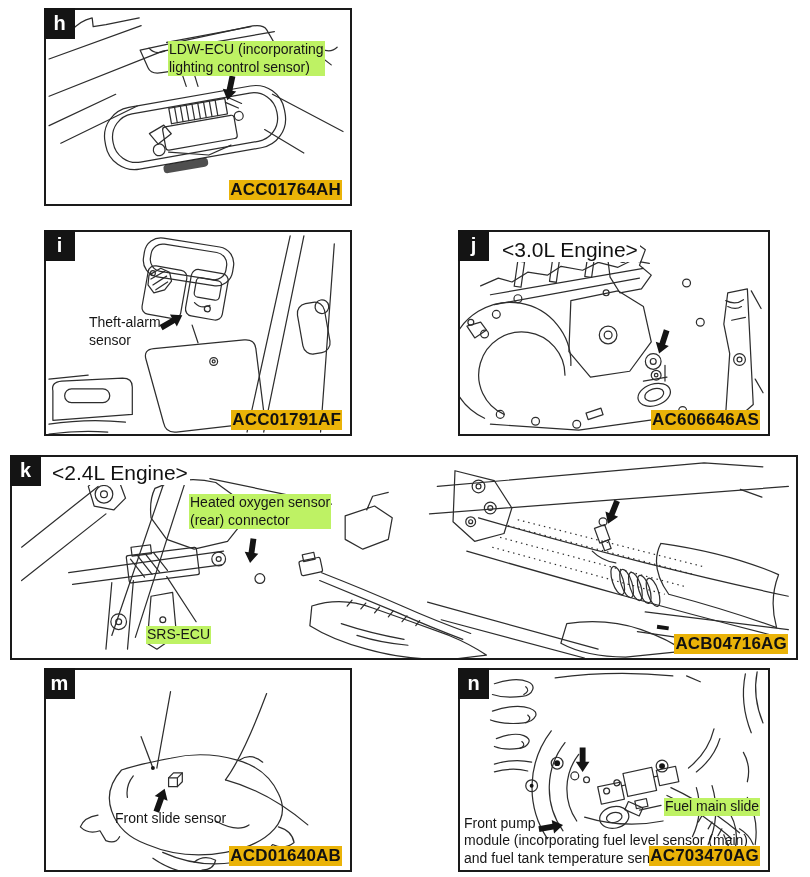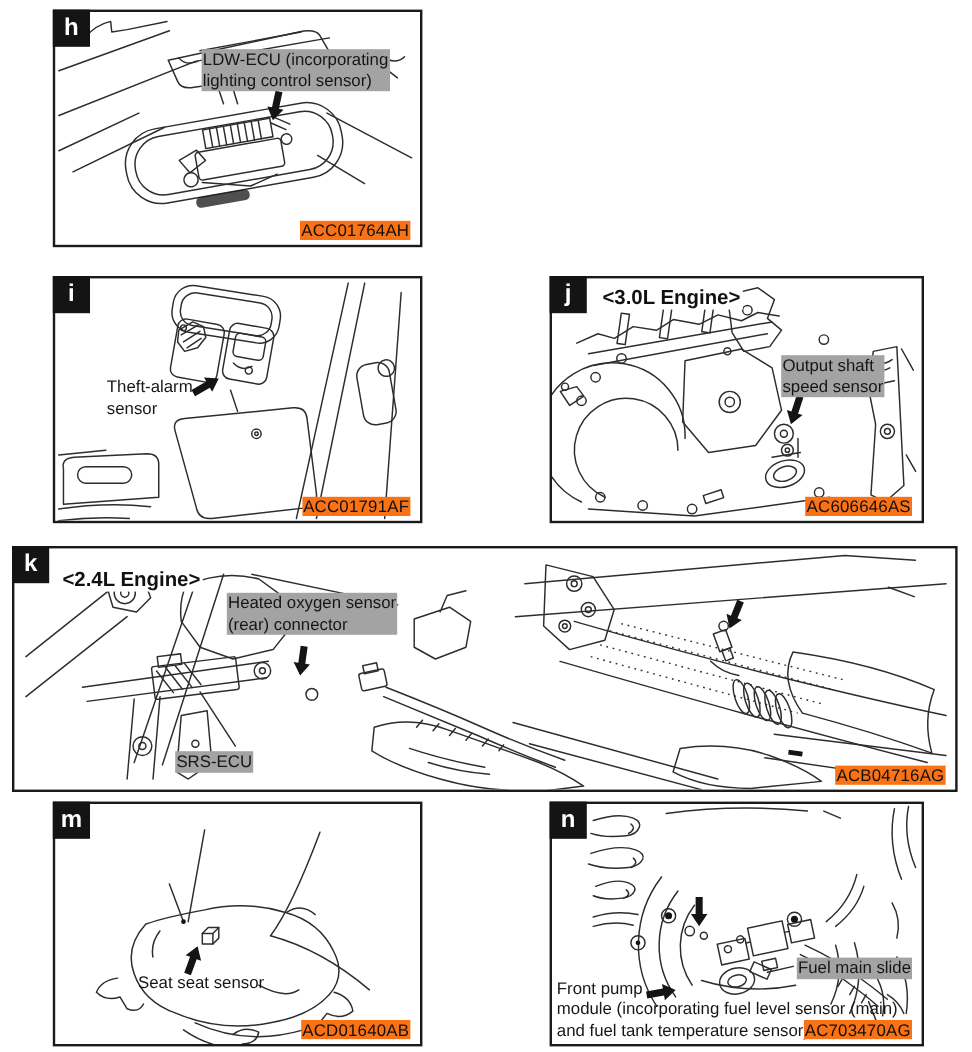--- a/index.html
+++ b/index.html
@@ -5,27 +5,27 @@
   html,body{margin:0;padding:0;background:#fff;}
   .page{position:relative;width:810px;height:877px;background:#ffffff;
         font-family:"Liberation Sans",sans-serif;overflow:hidden;}
   .panel{position:absolute;border:2px solid #1a1a1a;background:#fff;box-sizing:border-box;}
   .art{position:absolute;left:0;top:0;width:100%;height:100%;z-index:0;}
   .s{fill:none;stroke:#2d2d2d;stroke-width:1.25;stroke-linecap:round;stroke-linejoin:round;}
   .sd{fill:none;stroke:#2d2d2d;stroke-width:1.2;stroke-dasharray:1.5 4;}
   .f{fill:#141414;stroke:none;}
   .tag{position:absolute;left:-2px;top:-2px;width:31px;height:31px;background:#141414;color:#fff;
        font-weight:700;font-size:20px;display:flex;align-items:center;justify-content:center;z-index:4;}
-  .hdr{position:absolute;font-weight:700;font-size:17px;color:#111;white-space:nowrap;z-index:3;
+  .hdr{position:absolute;font-weight:400;font-size:21px;color:#111;white-space:nowrap;z-index:3;
        background:#fff;padding:0 2px;}
   .callout{position:absolute;font-size:14px;line-height:17.5px;color:#161616;white-space:pre-line;
-       z-index:2;background:#a3a3a3;padding:0 1px;}
+       z-index:2;background:#bef264;padding:0 1px;}
   .nobg{background:transparent;}
-  .code{position:absolute;right:8px;bottom:4px;font-weight:400;font-size:14px;color:#111;
-       z-index:2;background:#f97316;padding:0 1px;letter-spacing:.2px;}
+  .code{position:absolute;right:8px;bottom:4px;font-weight:700;font-size:17px;color:#111;
+       z-index:2;background:#eab308;padding:0 1px;letter-spacing:.2px;}
 </style>
 </head>
 <body>
 
 <div class="page">
 
   <section class="panel" style="left:44px;top:8px;width:308px;height:198px">
     <svg class="art" viewBox="0 0 308 198">
       <g>
         <path class="s" d="M24,22 q9,-11 22,-14 l1,9 13,-2 34,-7"></path>
@@ -164,22 +164,20 @@
           <circle class="s" cx="196" cy="132" r="3"></circle>
         <circle class="s" cx="199" cy="146" r="5"></circle>
           <circle class="s" cx="199" cy="146" r="1.8"></circle>
         <path class="s" d="M186,152 l24,-4 M208,136 v16"></path>
         <path class="s" d="M270,70 q10,5 18,-1 M272,76 q8,4 14,0"></path>
       </g>
       <path class="f" d="M0,0 L-7,-10.5 L-3,-10.5 L-3,-25 L3,-25 L3,-10.5 L7,-10.5 Z" transform="translate(202,124) rotate(18)"></path>
     </svg>
     <div class="tag">j</div>
     <div class="hdr" style="left:40px;top:6px">&lt;3.0L Engine&gt;</div>
-    <div class="callout" style="left:191px;top:64px">Output shaft
-speed sensor</div>
     <div class="code">AC606646AS</div>
   </section>
 
   <section class="panel" style="left:10px;top:455px;width:788px;height:205px">
     <svg class="art" viewBox="0 0 788 205">
       <g>
         <path class="s" d="M150,24 L96,182 M172,22 L120,184"></path>
         <path class="s" d="M4,92 L82,30 M4,126 L90,58"></path>
         <circle class="s" cx="88" cy="38" r="9"></circle>
           <circle class="s" cx="88" cy="38" r="3.5"></circle>
@@ -252,21 +250,21 @@
       </g>
       <g>
         <path class="s" d="M418,148 L592,196 M432,166 L578,205"></path>
         <path class="s" d="M560,170 q40,-6 76,6 q28,10 44,22 l-60,6 q-40,0 -66,-14 z"></path>
         <path class="s" d="M640,158 L786,176 M632,178 L770,198"></path>
         <rect class="f" x="652" y="172" width="12" height="4" transform="rotate(8 658 174)"></rect>
       </g>
       <path class="f" d="M0,0 L-7,-10.5 L-3,-10.5 L-3,-25 L3,-25 L3,-10.5 L7,-10.5 Z" transform="translate(602,68) rotate(22)"></path>
     </svg>
     <div class="tag">k</div>
-    <div class="hdr" style="left:38px;top:16px">&lt;2.4L Engine&gt;</div>
+    <div class="hdr" style="left:38px;top:4px">&lt;2.4L Engine&gt;</div>
     <div class="callout" style="left:177px;top:37px">Heated oxygen sensor
 (rear) connector</div>
     <div class="callout" style="left:134px;top:169px">SRS-ECU</div>
     <div class="code">ACB04716AG</div>
   </section>
 
   <section class="panel" style="left:44px;top:668px;width:308px;height:204px">
     <svg class="art" viewBox="0 0 308 204">
       <g>
         <path class="s" d="M126,22 L112,100"></path>
@@ -288,21 +286,21 @@
         <circle class="f" cx="108" cy="100" r="2"></circle>
       </g>
       <g>
         <path class="s" d="M124,110 l5,-5 9,0 0,9 -5,5 -9,0 z"></path>
         <path class="s" d="M124,110 l9,0 0,9 M133,110 l5,-5"></path>
       </g>
       <path class="s" d="M172,154 q22,12 34,4"></path>
       <path class="f" d="M0,0 L-7,-10.5 L-3,-10.5 L-3,-25 L3,-25 L3,-10.5 L7,-10.5 Z" transform="translate(120,121) rotate(200)"></path>
     </svg>
     <div class="tag">m</div>
-    <div class="callout nobg" style="left:68px;top:140px">Seat seat sensor</div>
+    <div class="callout nobg" style="left:68px;top:140px">Front slide sensor</div>
     <div class="code">ACD01640AB</div>
   </section>
 
   <section class="panel" style="left:458px;top:668px;width:312px;height:204px">
     <svg class="art" viewBox="0 0 312 204">
       <g>
         <path class="s" d="M34,14 q22,-7 34,-2 q7,3 5,8 q-2,6 -11,7 q-18,2 -30,-2"></path>
         <path class="s" d="M66,17 q5,4 -2,8"></path>
         <path class="s" d="M32,42 q24,-8 38,-3 q8,3 6,8 q-3,6 -12,7 q-20,2 -34,-3"></path>
         <path class="s" d="M68,46 q5,4 -2,8"></path>

